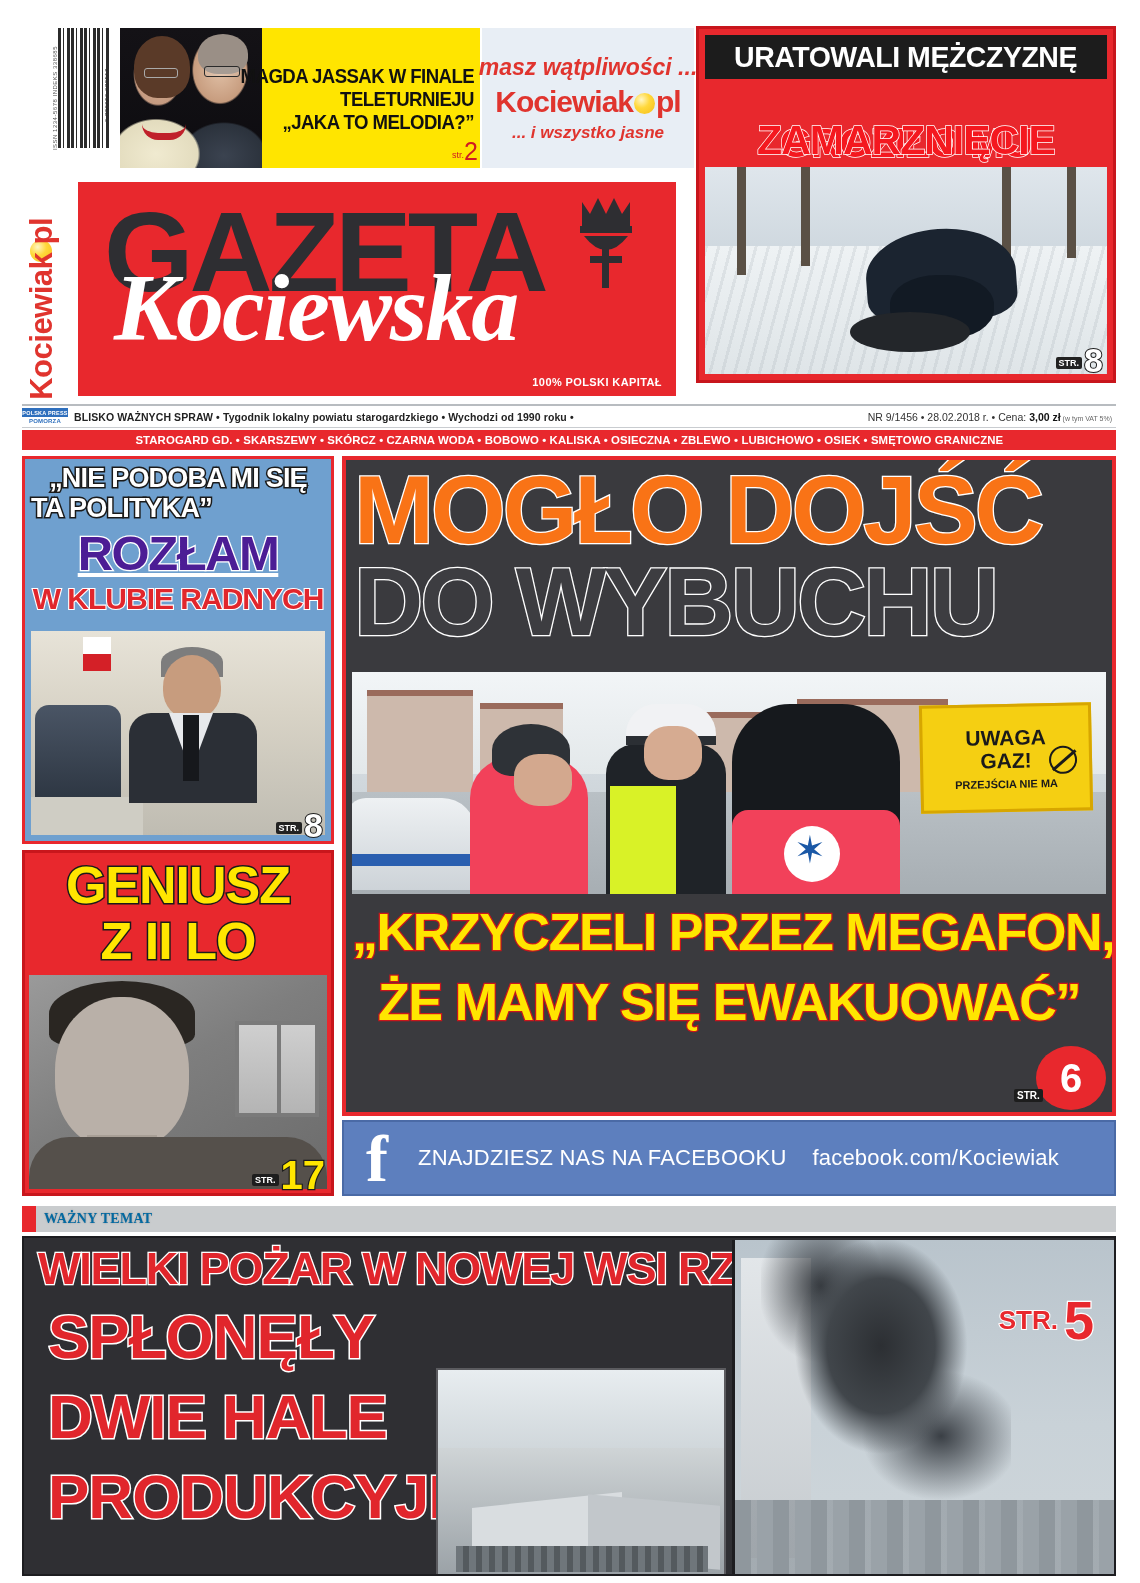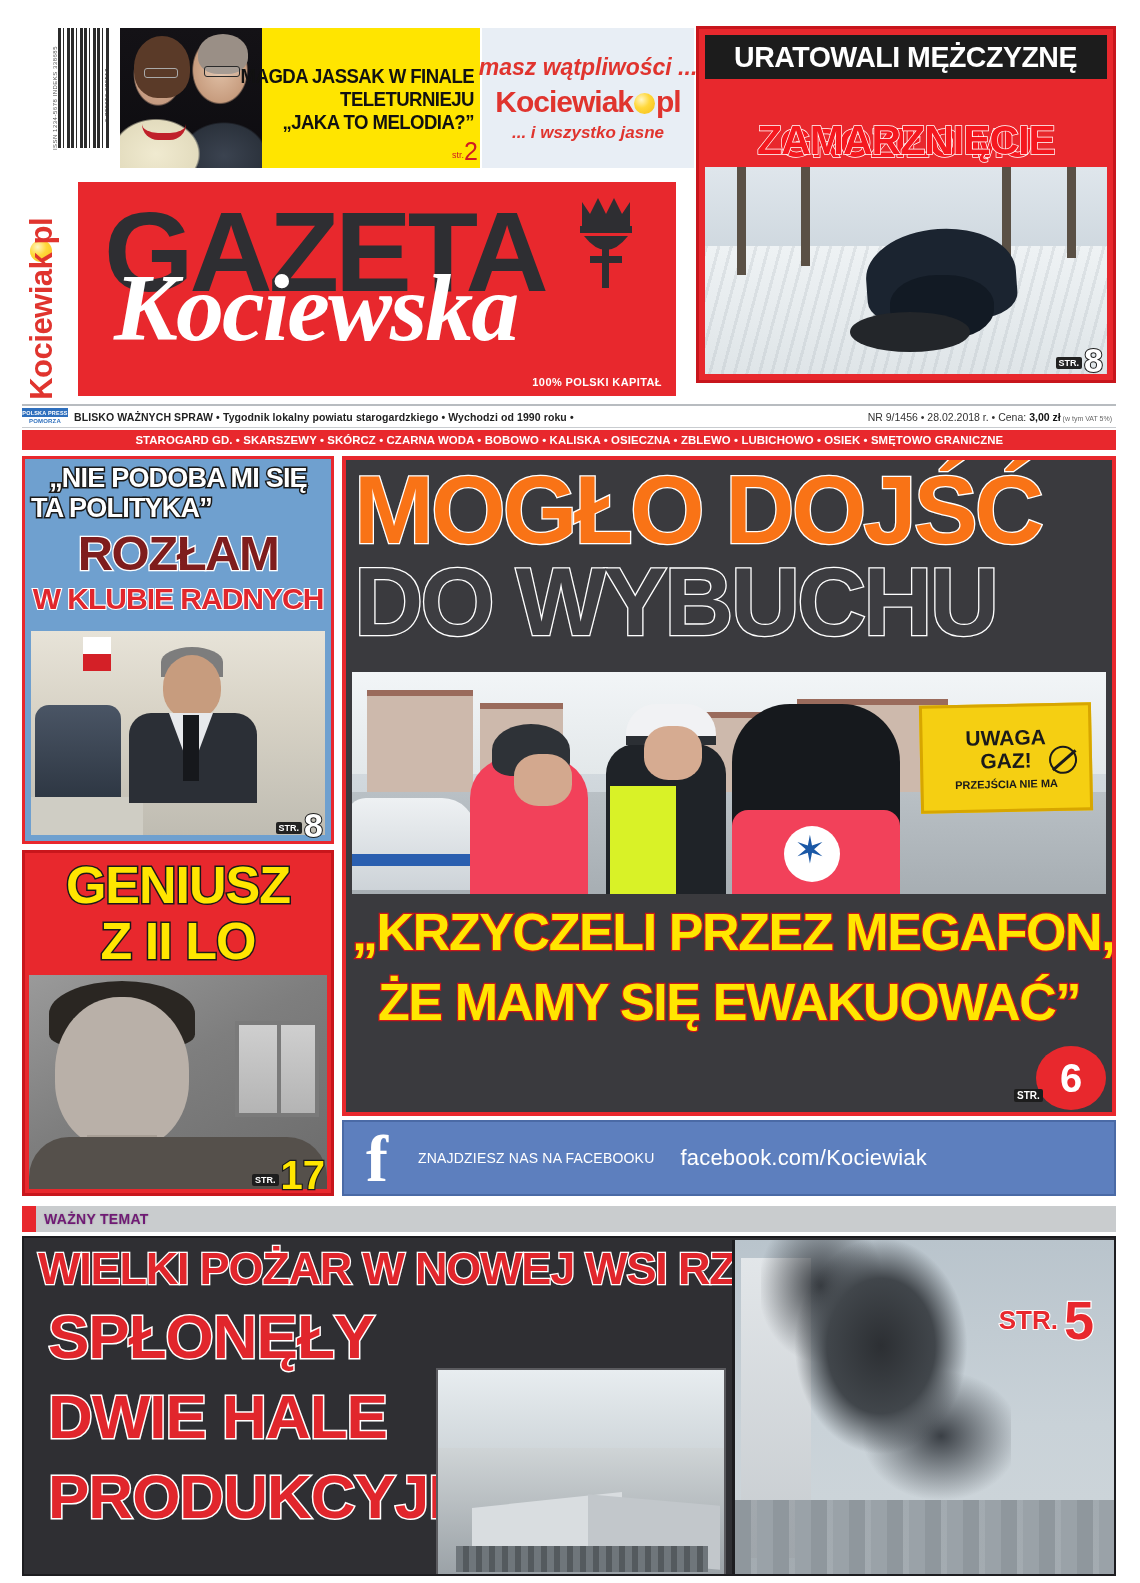--- a/index.html
+++ b/index.html
@@ -150,23 +150,23 @@
   .leftcol { position:absolute; left:0; top:0; width:312px; height:740px; }
 
   .blue-art { position:absolute; left:0; top:0; width:312px; height:388px;
       background:#6fa0cf; border:3px solid #e8282d; overflow:hidden; }
   .ba-q1 { position:absolute; left:6px; top:6px; right:6px; text-align:center; color:#fff;
       font-weight:bold; font-size:27px; line-height:1.0; letter-spacing:-0.8px;
       -webkit-text-stroke:3px #1a1a1a; paint-order:stroke fill; white-space:nowrap; }
   .ba-q2 { position:absolute; left:6px; top:36px; right:6px; text-align:left; color:#fff;
       font-weight:bold; font-size:27px; line-height:1.0; letter-spacing:-0.8px;
       -webkit-text-stroke:3px #1a1a1a; paint-order:stroke fill; white-space:nowrap; }
-  .ba-h1 { position:absolute; left:6px; top:70px; right:6px; text-align:center; color:#7f1d1d;
+  .ba-h1 { position:absolute; left:6px; top:70px; right:6px; text-align:center; color:#4c1d95;
       font-weight:bold; font-size:49px; line-height:1.0; letter-spacing:-1.5px;
-      -webkit-text-stroke:2.6px #fff; paint-order:stroke fill; white-space:nowrap; }
+      -webkit-text-stroke:2.6px #fff; paint-order:stroke fill; white-space:nowrap;text-decoration:underline; }
   .ba-h2 { position:absolute; left:6px; top:125px; right:6px; text-align:center; color:#e1262c;
       font-weight:bold; font-size:30px; line-height:1.0; letter-spacing:-1px;
       -webkit-text-stroke:2.2px #fff; paint-order:stroke fill; white-space:nowrap; }
   .ba-photo { position:absolute; left:6px; top:172px; right:6px; bottom:6px; overflow:hidden;
       background:linear-gradient(#b9c4ce,#9aa7b3); }
   .ba-photo .room { position:absolute; inset:0;
       background:
         linear-gradient(180deg, #e7e3d8 0%, #d8d3c6 40%, #bfbcb2 100%); }
   .ba-photo .flagpl { position:absolute; left:52px; top:6px; width:28px; height:34px;
       background:linear-gradient(#fff 0 50%, #d42027 50% 100%); }
@@ -281,30 +281,30 @@
   .ms-circ .s { position:absolute; left:-22px; bottom:8px; font-size:10px; font-weight:bold;
       color:#fff; background:#1d1d1d; padding:1px 3px; border-radius:2px; }
 
   
   .fbbar { position:absolute; left:320px; top:664px; width:774px; height:76px;
       background:#5d7fbe; border:2px solid #4a6aa6; display:flex; align-items:center; }
   .fb-icon { width:74px; height:76px; position:relative; flex:0 0 74px; }
   .fb-icon .f { position:absolute; left:22px; top:6px; font-size:66px; font-weight:bold;
       color:#fff; font-family:"Liberation Serif", serif; line-height:1; }
   .fb-text { display:flex; align-items:center; gap:26px; color:#fff; }
-  .fb-text .t1 { font-size:14px; letter-spacing:0.2px; }
+  .fb-text .t1 { font-size:22px; letter-spacing:0.2px; }
   .fb-text .t2 { font-size:22px; letter-spacing:0.2px; }
 
   
   .bottom { position:absolute; left:22px; top:1206px; width:1094px; height:370px; }
   .wt-bar { position:absolute; left:0; top:0; width:1094px; height:26px; background:#c9ccce;
       display:flex; align-items:center; }
   .wt-bar .tick { width:14px; height:26px; background:#e8282d; margin-right:8px; }
-  .wt-bar span { font-weight:bold; font-size:14px; color:#701a75; letter-spacing:0.3px;
-      text-shadow:0 0 2px rgba(0,0,0,.25); }
+  .wt-bar span { font-weight:bold; font-size:14px; color:#0369a1; letter-spacing:0.3px;
+      text-shadow:0 0 2px rgba(0,0,0,.25);font-family:Liberation Serif, serif; }
 
   .bt-box { position:absolute; left:0; top:30px; width:1094px; height:340px;
       background:#2f2f33; border:2px solid #1d1d20; overflow:hidden; }
   .bt-h1 { position:absolute; left:14px; top:8px; color:#e1262c; font-weight:bold;
       font-size:45px; line-height:1.0; letter-spacing:-1.2px;
       -webkit-text-stroke:2.6px #fff; paint-order:stroke fill; white-space:nowrap; }
   .bt-h2 { position:absolute; left:24px; top:68px; color:#e1262c; font-weight:bold;
       font-size:62px; line-height:1.0; letter-spacing:-1px;
       -webkit-text-stroke:3px #fff; paint-order:stroke fill; white-space:nowrap; }
   .bt-h3 { position:absolute; left:24px; top:148px; color:#e1262c; font-weight:bold;

